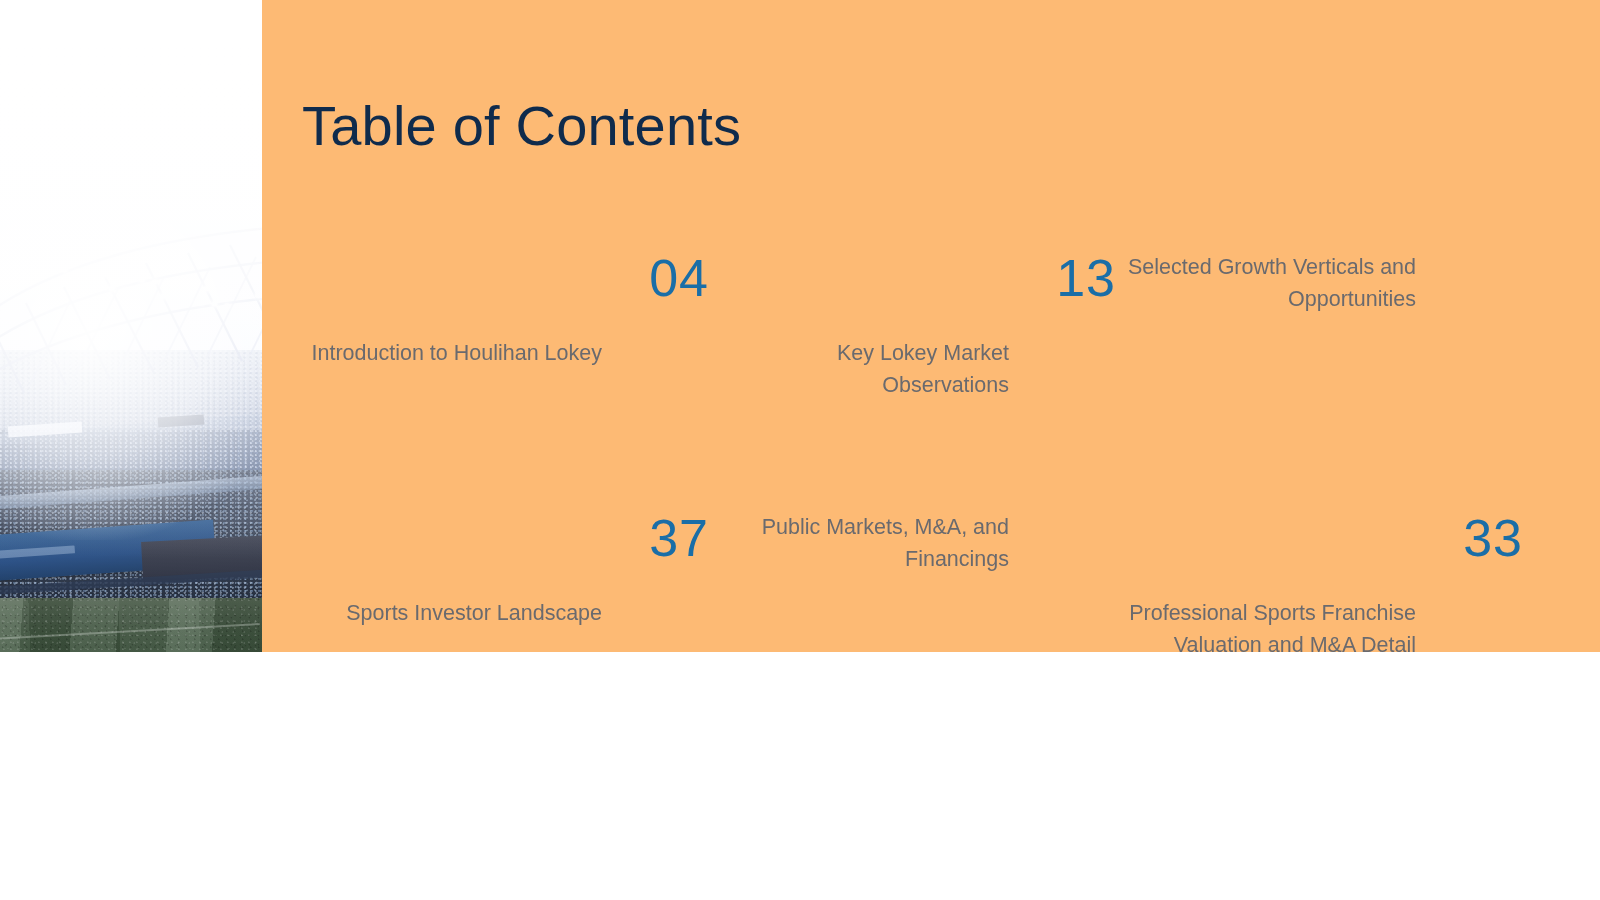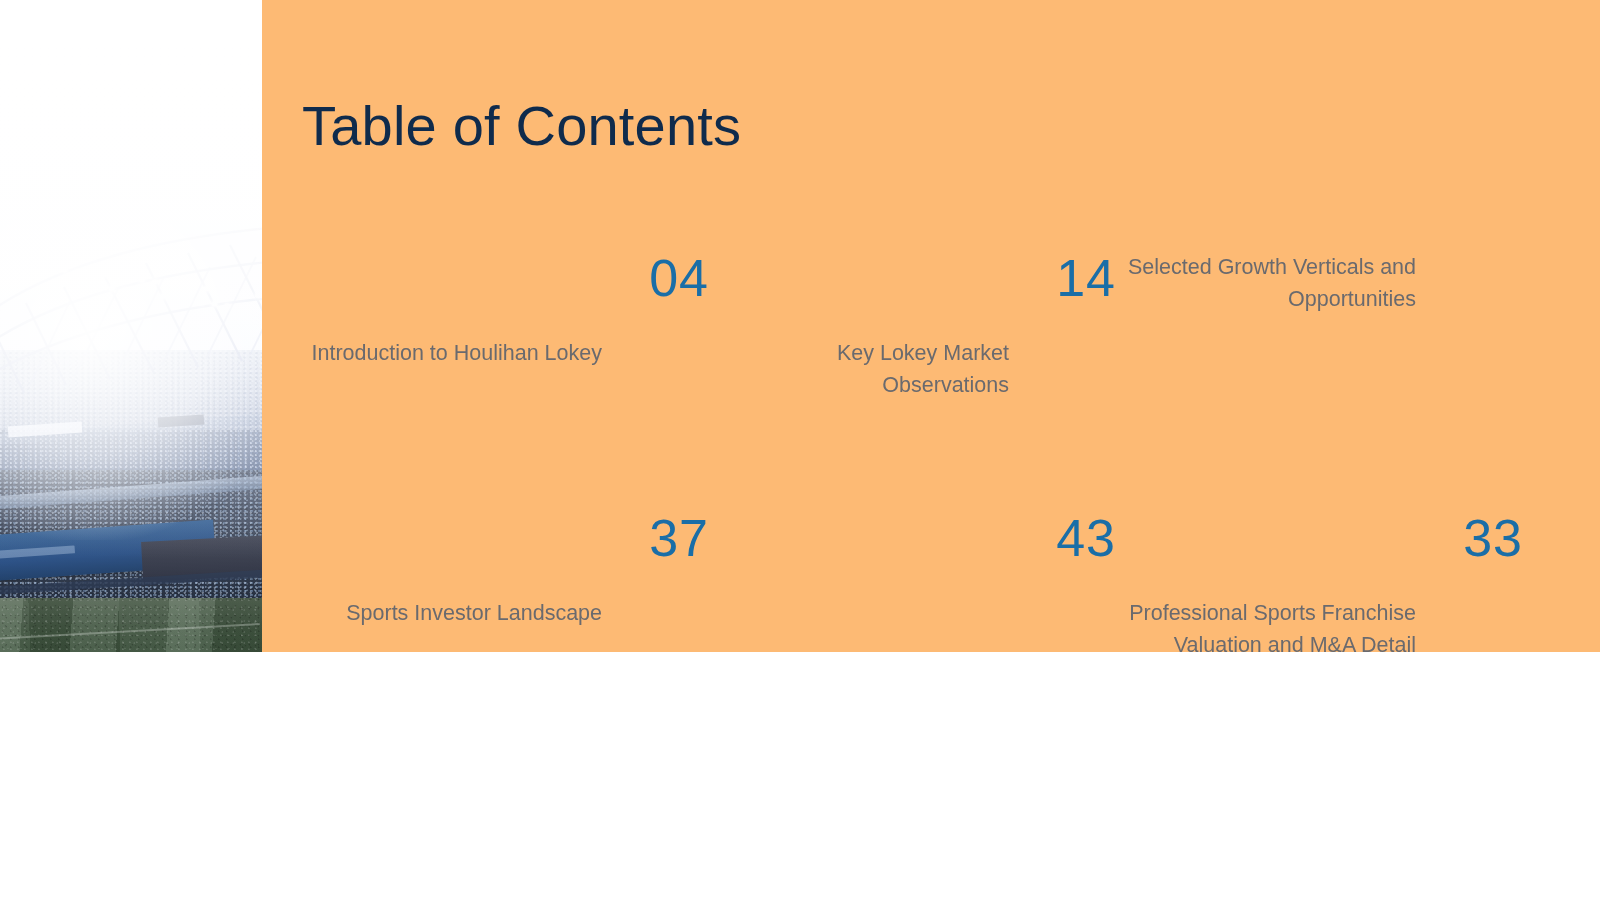--- a/index.html
+++ b/index.html
@@ -430,35 +430,35 @@
     <div class="page-title">Table of Contents</div>
 
     <div class="toc-grid">
 
       <div class="toc-item">
         <div class="toc-number">04</div>
         <div class="toc-label">Introduction to Houlihan Lokey</div>
       </div>
 
       <div class="toc-item">
-        <div class="toc-number">14</div>
+        <div class="toc-number">13</div>
         <div class="toc-label">Key Lokey Market Observations</div>
       </div>
 
       <div class="toc-item wide">
         <div class="toc-label">Selected Growth Verticals and Opportunities</div>
       </div>
 
       <div class="toc-item">
         <div class="toc-number">37</div>
         <div class="toc-label">Sports Investor Landscape</div>
       </div>
 
       <div class="toc-item">
-        <div class="toc-number">43</div>
+        <div class="toc-label">Public Markets, M&amp;A, and Financings</div>
       </div>
 
       <div class="toc-item wide">
         <div class="toc-number">33</div>
         <div class="toc-label">Professional Sports Franchise Valuation and M&amp;A Detail</div>
       </div>
 
     </div>
   </div>
 </div>

